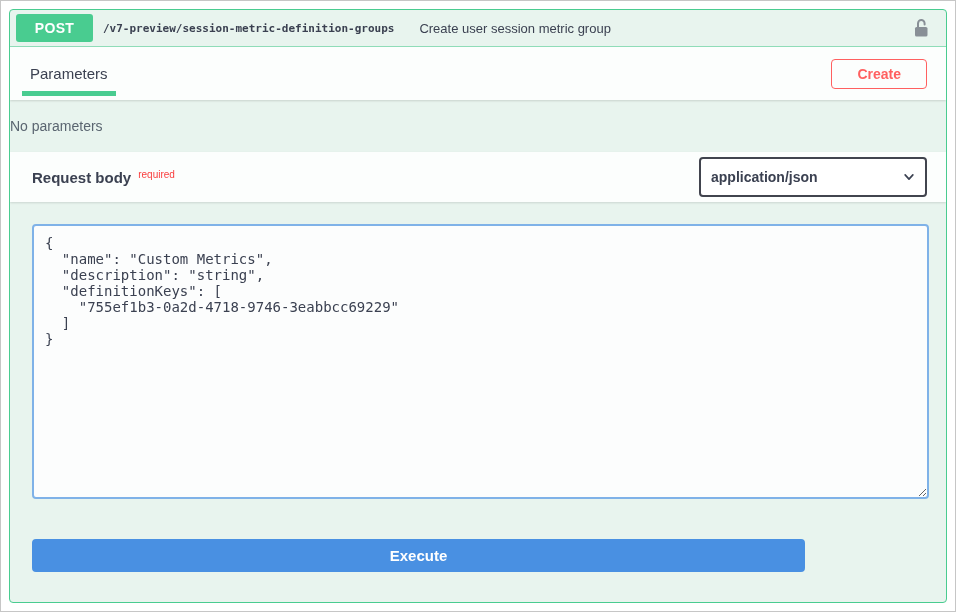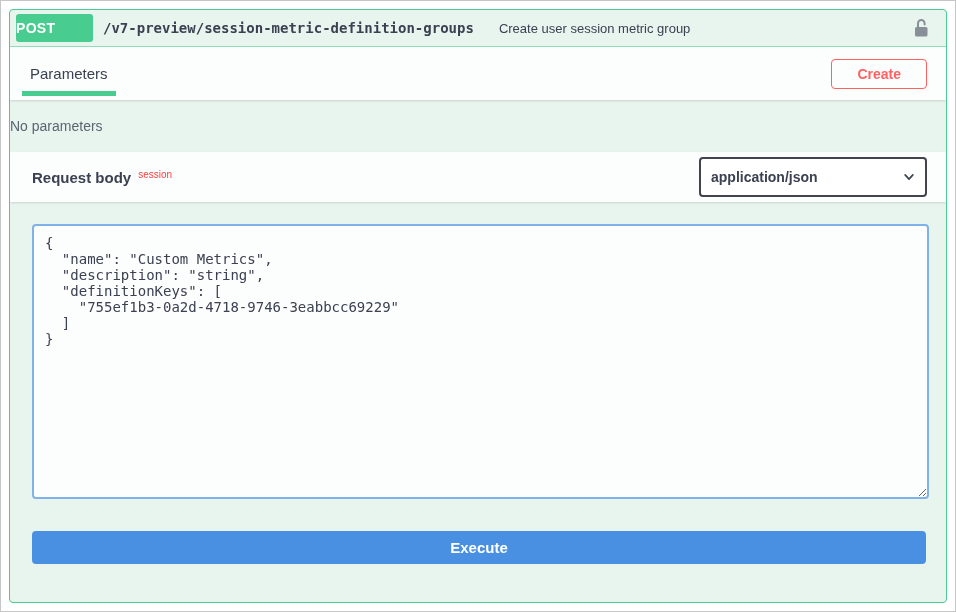--- a/index.html
+++ b/index.html
@@ -27,29 +27,30 @@
   .summary {
     height: 37px;
     display: flex; align-items: center;
     padding: 0 14px 0 6px;
     border-bottom: 1px solid rgba(73,204,144,.55);
     cursor: pointer;
   }
   .method-badge {
     display: inline-block;
     width: 77px; padding: 6px 0;
+    text-align: center;
     background: #49cc90; color: #ffffff;
     font-weight: bold; font-size: 14px;
     border-radius: 3px;
     letter-spacing: .3px;
   }
   .path {
     margin-left: 10px;
     font-family: "DejaVu Sans Mono", monospace;
-    font-weight: bold; font-size: 14px;
+    font-weight: bold; font-size: 11px;
     color: #3b4151;
   }
   .desc {
     margin-left: 25px;
     font-size: 13px; color: #3b4151;
     flex: 1 1 auto;
   }
   .lock-btn {
     margin-left: auto;
     background: none; border: none; cursor: pointer;
@@ -139,28 +140,29 @@
     padding: 9px 11px;
     font-family: "DejaVu Sans Mono", monospace;
     font-size: 14px; line-height: 16px;
     color: #3b4151;
     resize: both;
     white-space: pre;
   }
   
   .execute-wrap { padding: 0 19px 20px 22px; }
   .execute-btn {
-    width: 894px; height: 33px;
+    width: 773px; height: 33px;
     background: #4990e2;
     border: 2px solid #4990e2;
     border-radius: 4px;
     color: #ffffff;
     font-family: "Liberation Sans", sans-serif;
     font-weight: bold; font-size: 15px;
     cursor: pointer;
+    margin-top: 8px;
   }
 </style>
 </head>
 <body>
 
 <div class="screen">
   <div class="opblock">
 
     <div class="summary">
       <span class="method-badge">POST</span>
@@ -179,21 +181,21 @@
         <span>Parameters</span>
         <span class="tab-underline"></span>
       </div>
       <button class="cancel-btn">Create</button>
     </div>
 
     <div class="no-params">No parameters</div>
 
     <div class="section-header">
       <div class="rb-label">
-        <span>Request body</span><span class="required">session</span>
+        <span>Request body</span><span class="required">required</span>
       </div>
       <div class="select-wrap">
         <select class="content-type">
           <option>application/json</option>
         </select>
         <span class="chev">
           <svg width="14" height="14" viewBox="0 0 20 20">
             <path d="M4.5 7 L10 13 L15.5 7" stroke="#3b4151" stroke-width="2.4" fill="none" stroke-linecap="round" stroke-linejoin="round"></path>
           </svg>
         </span>

